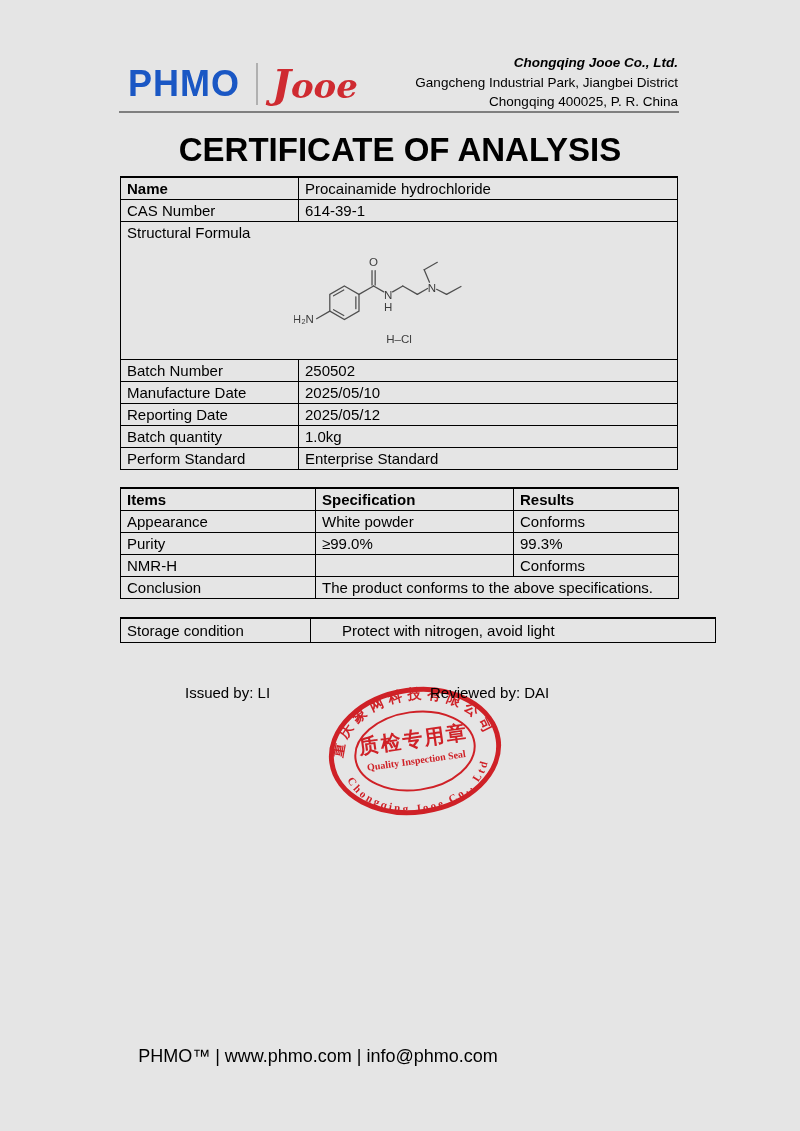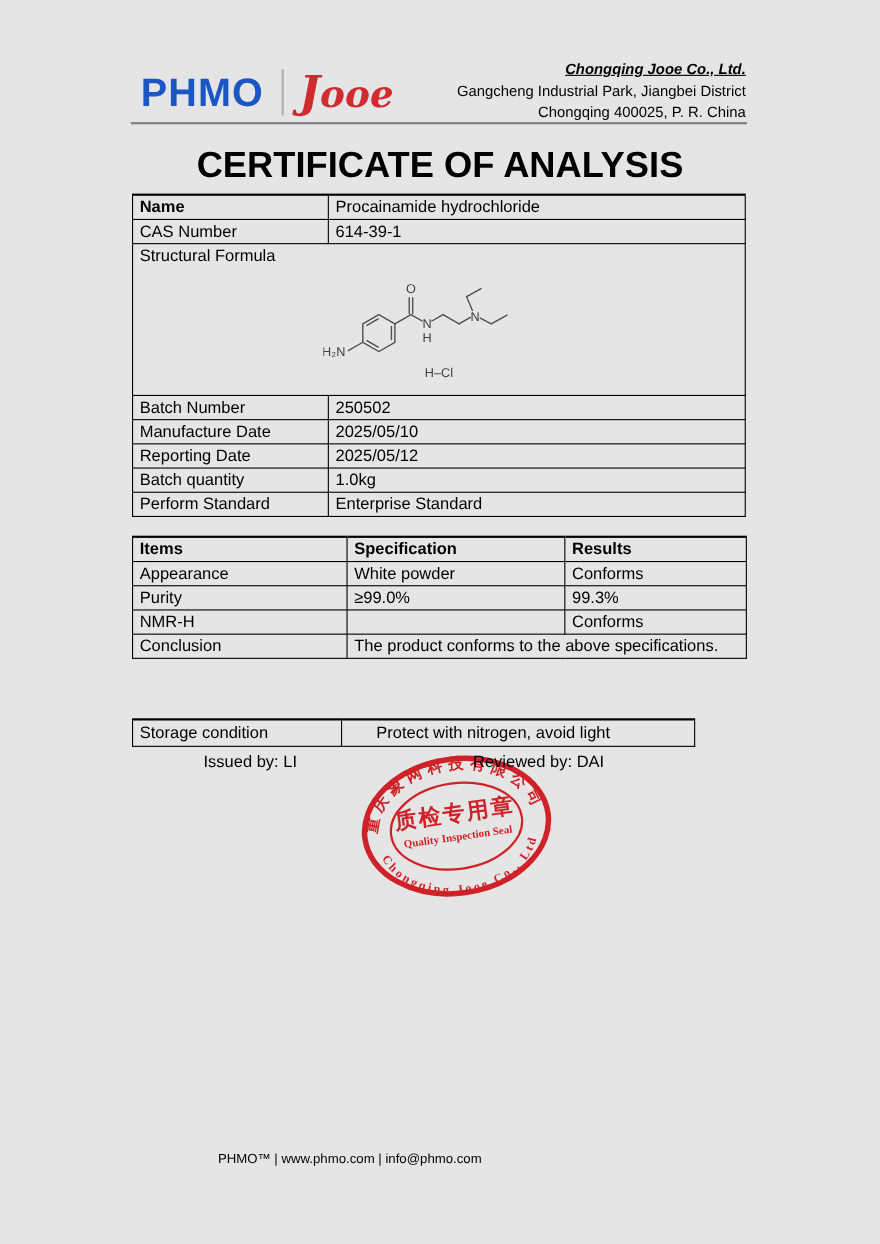--- a/index.html
+++ b/index.html
@@ -7,21 +7,21 @@
   body { font-family:"Liberation Sans","DejaVu Sans",sans-serif; color:#000; }
   .page { position:relative; width:800px; height:1131px; background:#e5e5e5; overflow:hidden; }
 
   
   .header-logo { position:absolute; left:128px; top:60px; display:flex; align-items:center; }
   .logo-phmo { font-size:36px; font-weight:700; letter-spacing:1px; color:#1a57c4; }
   .logo-divider { width:2px; height:42px; background:#b0b0b0; margin:0 14px 0 16px; }
   .logo-jooe { font-family:"DejaVu Serif","Liberation Serif",serif; font-style:italic; font-weight:700; font-size:34px; color:#cf2b31; }
   .logo-jooe::first-letter { font-size:40px; }
   .header-address { position:absolute; right:122px; top:53px; text-align:right; font-size:13.5px; line-height:19.5px; }
-  .company-name { font-weight:700; font-style:italic;text-decoration:underline; }
+  .company-name { font-weight:700; font-style:italic; }
   .header-rule { position:absolute; left:119px; top:111px; width:560px; height:2px; background:#7f7f7f; }
 
   
   .doc-title { position:absolute; left:0; top:131px; width:800px; text-align:center;
                font-size:33px; font-weight:700; letter-spacing:0px; }
 
   
   table { border-collapse:collapse; table-layout:fixed; }
   td, th { border:1px solid #000; font-size:15px; font-weight:400; text-align:left;
            padding:1px 6px; height:22px; vertical-align:middle; overflow:hidden; white-space:nowrap; }
@@ -32,21 +32,21 @@
   .product-table col.c1 { width:178px; }
   .formula-cell { height:138px; vertical-align:top; padding:0; }
   .formula-cell .label { padding:2px 6px; }
   .formula-wrap { display:flex; justify-content:center; margin-top:2px; }
 
   .results-table { position:absolute; left:120px; top:487px; width:558px; }
   .results-table col.c1 { width:195px; }
   .results-table col.c2 { width:198px; }
   .results-table col.c3 { width:165px; }
 
-  .storage-table { position:absolute; left:120px; top:617px; width:512px;margin-top:36px; }
+  .storage-table { position:absolute; left:120px; top:617px; width:596px; }
   .storage-table col.c1 { width:190px; }
   .storage-table td { height:24px; }
   .storage-value { padding-left:31px; }
 
   
   .sig-row { position:absolute; left:0; top:684px; width:800px; height:20px; z-index:3; }
   .sig-issued { position:absolute; left:185px; font-size:15px; }
   .sig-reviewed { position:absolute; left:430px; font-size:15px; }
   .seal { position:absolute; left:320px; top:676px; width:190px; height:150px; z-index:2;
           transform:rotate(-8deg); }
@@ -55,21 +55,21 @@
   .seal .en-arc { font-family:"Liberation Serif","DejaVu Serif",serif; font-size:11px; font-weight:700; letter-spacing:2.5px; }
   .seal .center-cn { font-size:20px; font-weight:700; letter-spacing:2px; text-anchor:middle; }
   .seal .center-en { font-family:"Liberation Serif","DejaVu Serif",serif; font-size:10px; font-weight:700; text-anchor:middle; }
 
   
   .chem svg { display:block; }
   .chem .bond { stroke:#4f4f4f; stroke-width:1.2; fill:none; stroke-linecap:round; }
   .chem text { fill:#3d3d3d; font-size:11px; font-family:"Liberation Sans",sans-serif; }
 
   
-  .footer { position:absolute; left:0; top:1046px; width:636px; text-align:center; font-size:12px; }
+  .footer { position:absolute; left:0; top:1046px; width:636px; text-align:center; font-size:18px; }
 </style>
 </head>
 <body>
 
 <div class="page">
 
   <div class="header-logo">
     <span class="logo-phmo">PHMO</span>
     <span class="logo-divider"></span>
     <span class="logo-jooe">Jooe</span>

